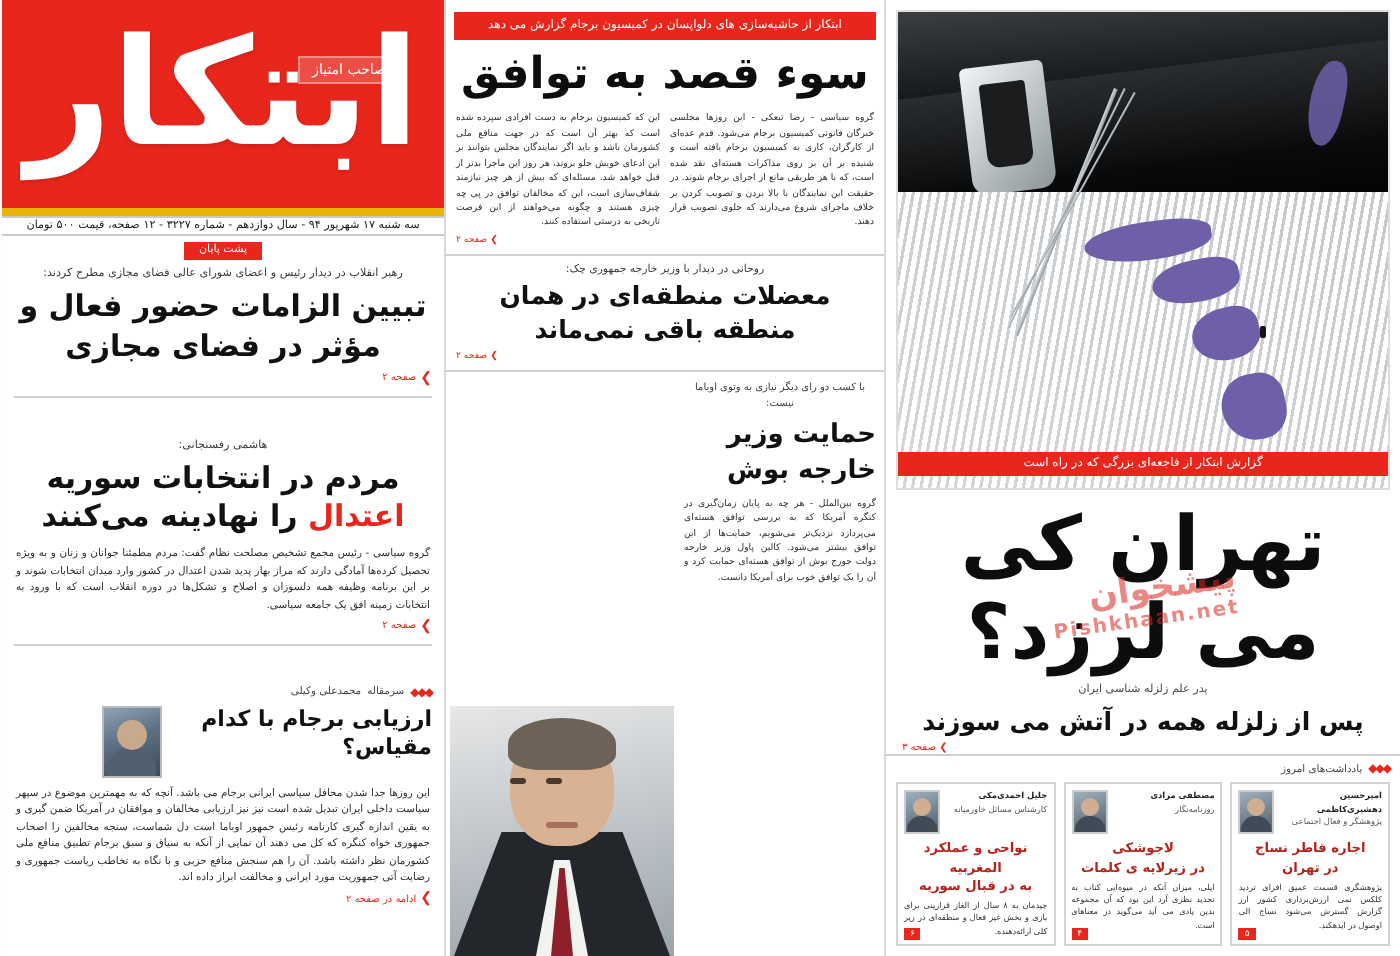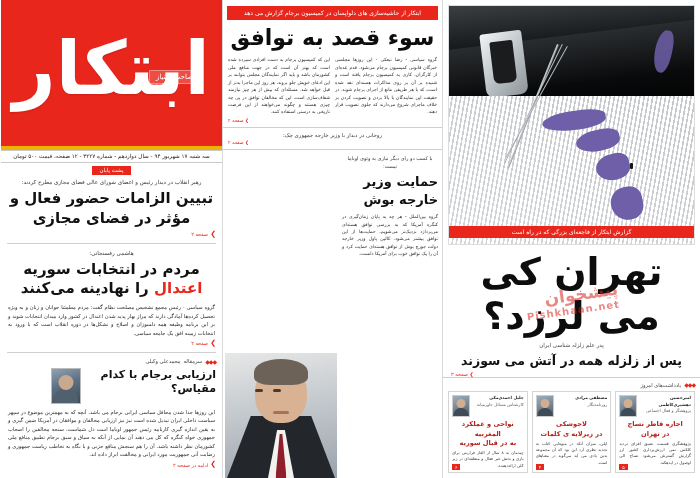--- a/index.html
+++ b/index.html
@@ -89,21 +89,21 @@
     display: inline-block;
     background: #e8261c;
     color: #fff;
     font-size: 5.5px;
     padding: 1.5px 7px;
     align-self: center;
     margin-bottom: 3px;
     letter-spacing: .2px;
   }
 
-  .rc-article { border-bottom: 1px solid #cfcfcf; padding-bottom: 5px; margin-bottom: 5px; }
+  .rc-article { border-bottom: 1px solid #cfcfcf; padding-bottom: 5px; margin-bottom: 20px; }
   .rc-article:last-child { border-bottom: none; }
 
   .rc-kicker {
     font-size: 5.6px;
     color: #3a3a3a;
     text-align: center;
     line-height: 1.45;
     margin-bottom: 3px;
     padding: 0 2px;
   }
@@ -540,20 +540,21 @@
         <div class="cc-text">این که کمیسیون برجام به دست افرادی سپرده شده است که بهتر آن است که در جهت منافع ملی کشورمان باشد و باید اگر نمایندگان مجلس بتوانند بر این ادعای خویش جلو بروند، هر روز این ماجرا بدتر از قبل خواهد شد. مسئله‌ای که بیش از هر چیز نیازمند شفاف‌سازی است، این که مخالفان توافق در پی چه چیزی هستند و چگونه می‌خواهند از این فرصت تاریخی به درستی استفاده کنند.</div>
         <div class="cc-more">
           <span>❯</span>
           <span>صفحه ۲</span>
         </div>
       </div>
     </div>
 
     <div class="cc-article">
       <div class="cc-kicker">روحانی در دیدار با وزیر خارجه جمهوری چک:</div>
+      <div class="cc-headline">معضلات منطقه‌ای در همان منطقه باقی نمی‌ماند</div>
       <div class="cc-more">
         <span>❯</span>
         <span>صفحه ۲</span>
       </div>
     </div>
 
     <div class="powell-block">
       <div class="powell-text">
         <div class="cc-kicker" style="font-size:5px;margin-bottom:3px;">با کسب دو رای دیگر نیازی به وتوی اوباما نیست:</div>
         <div class="cc-headline" style="font-size:13px;text-align:right;line-height:1.4;">

